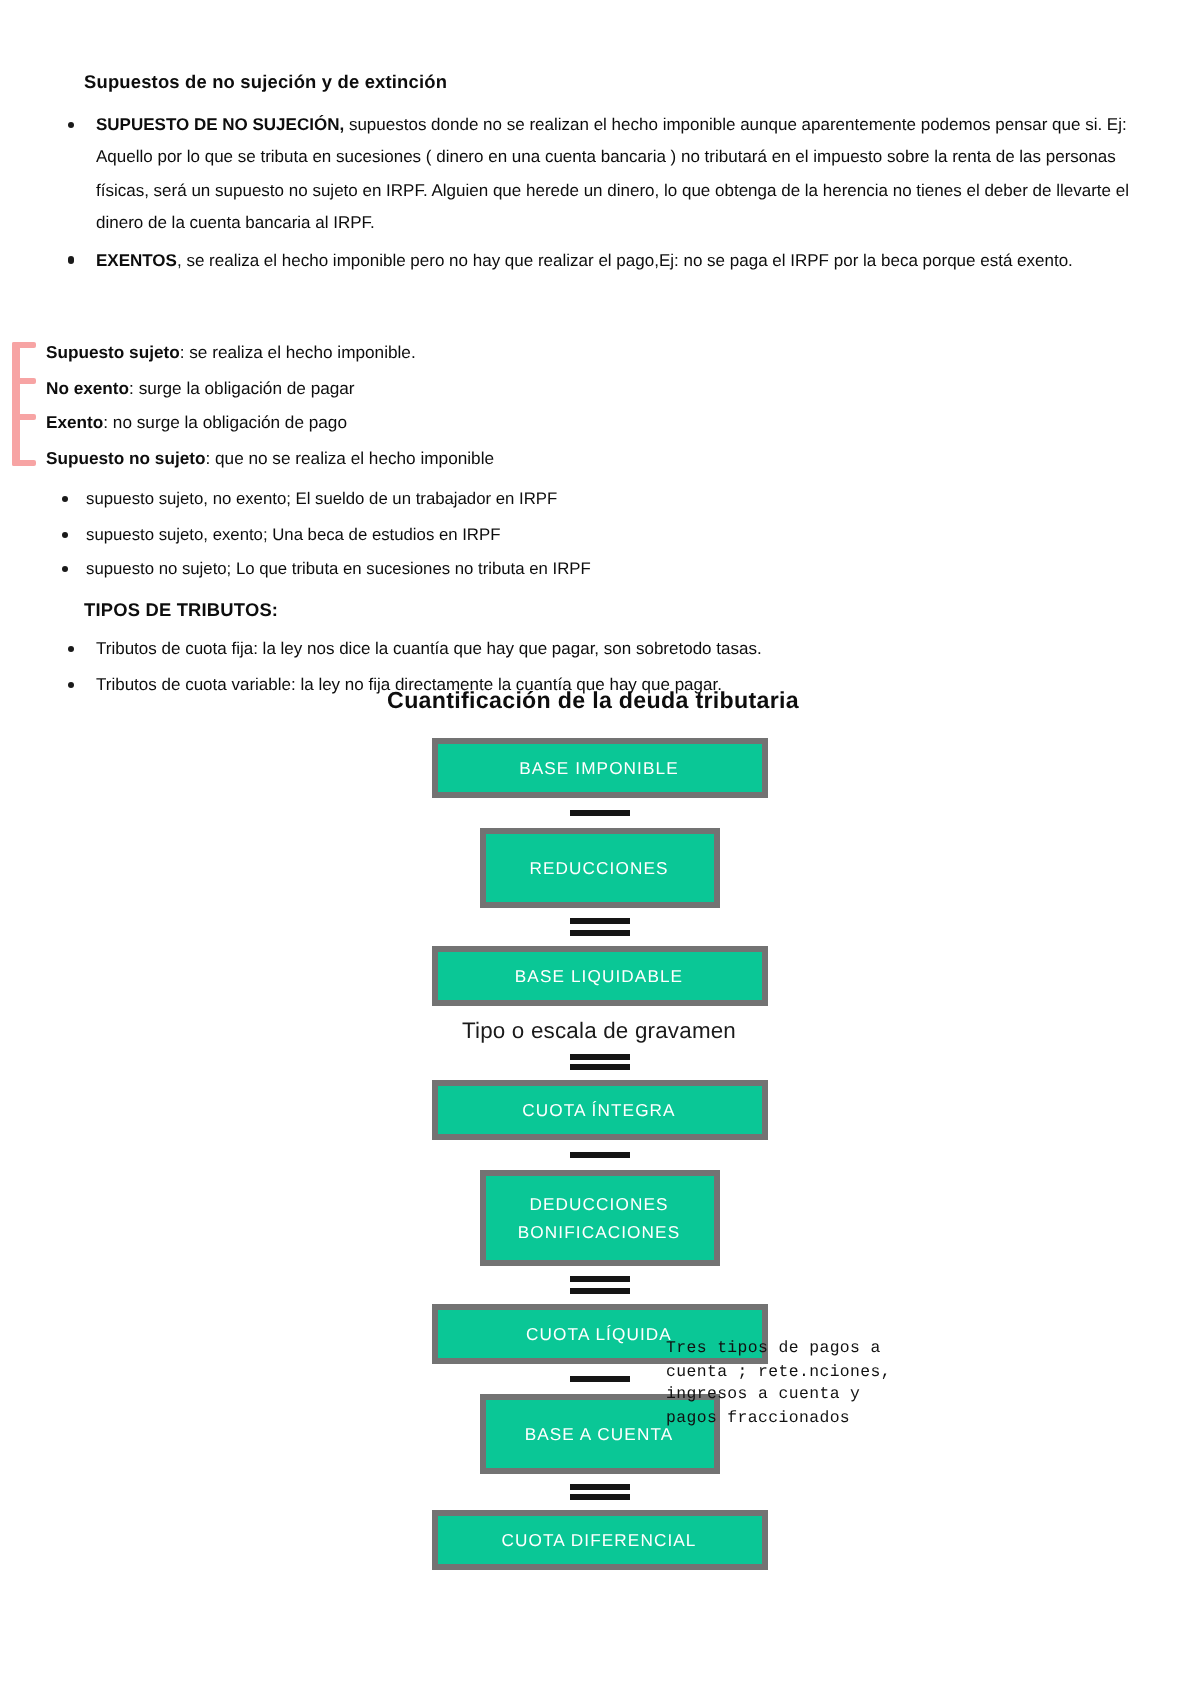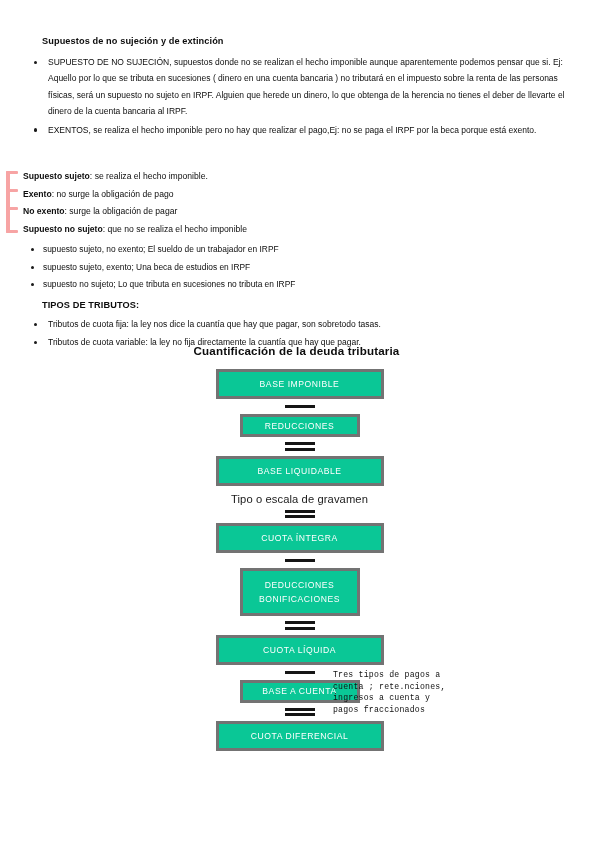--- a/index.html
+++ b/index.html
@@ -57,21 +57,21 @@
     content: "";
     position: absolute;
     left: 8px;
     top: 6.5px;
     width: 3.4px;
     height: 3.4px;
     border-radius: 50%;
     background: #1a1a1a;
   }
   ul.bullets > li b {
-    font-weight: normal;
+    font-weight: bold;
   }
 
   
   ul.sub-bullets {
     list-style: none;
     margin: 0;
     padding: 0;
   }
   ul.sub-bullets > li {
     position: relative;
@@ -180,21 +180,21 @@
     flex-direction: column;
     align-items: center;
     justify-content: center;
     box-sizing: border-box;
     border: 3px solid #737373;
     line-height: 14px;
   }
   .node span { display: block; }
 
   .node.w-wide   { width: 168px; height: 30px; }
-  .node.w-narrow { width: 120px; height: 23px; }
+  .node.w-narrow { width: 120px; height: 40px; }
   .node.w-tall   { width: 120px; height: 48px; }
 
   
   .op {
     display: flex;
     flex-direction: column;
     align-items: center;
     justify-content: center;
     gap: 2.5px;
     margin: 5px 0;
@@ -255,24 +255,24 @@
         <div class="tick" style="top:0px;"></div>
         <div class="tick" style="top:18px;"></div>
         <div class="tick" style="top:36px;"></div>
         <div class="tick" style="top:58.6px;"></div>
       </div>
 
       <div class="def-row">
         <b>Supuesto sujeto</b><span>: se realiza el hecho imponible.</span>
       </div>
       <div class="def-row">
+        <b>No exento</b><span>: surge la obligación de pagar</span>
+      </div>
+      <div class="def-row">
         <b>Exento</b><span>: no surge la obligación de pago</span>
-      </div>
-      <div class="def-row">
-        <b>No exento</b><span>: surge la obligación de pagar</span>
       </div>
       <div class="def-row">
         <b>Supuesto no sujeto</b><span>: que no se realiza el hecho imponible</span>
       </div>
     </div>
 
     <ul class="sub-bullets" style="margin-top:3px;">
       <li>supuesto sujeto, no exento; El sueldo de un trabajador en IRPF</li>
       <li>supuesto sujeto, exento; Una beca de estudios en IRPF</li>
       <li>supuesto no sujeto; Lo que tributa en sucesiones no tributa en IRPF</li>

